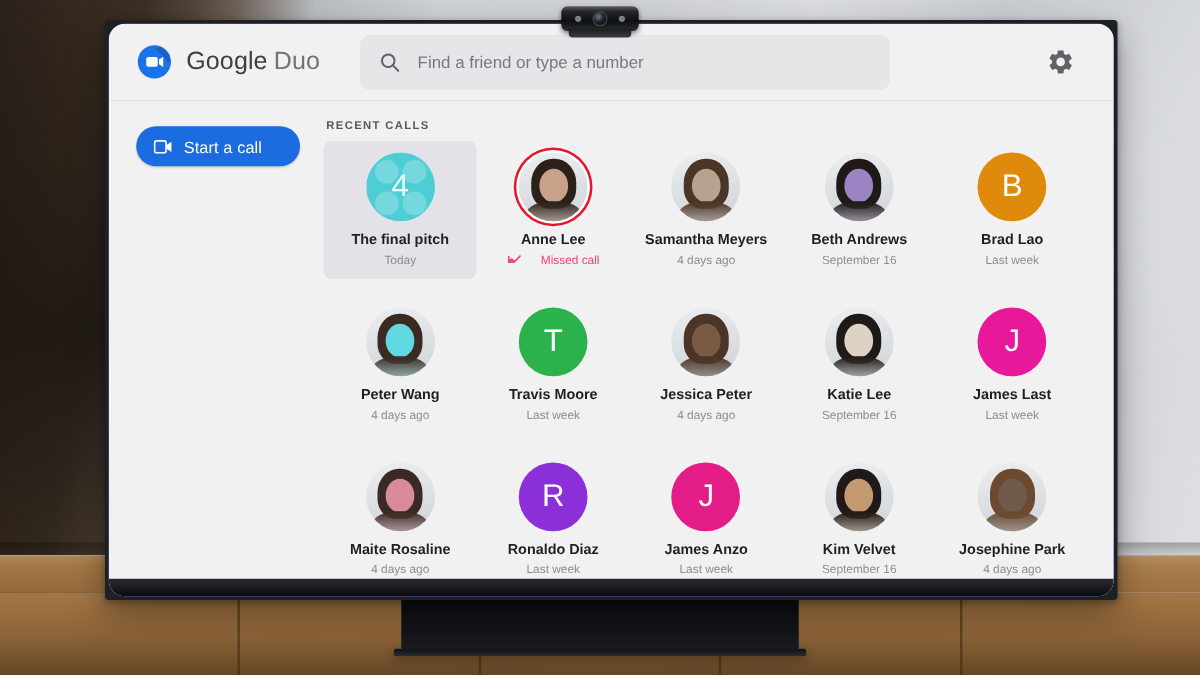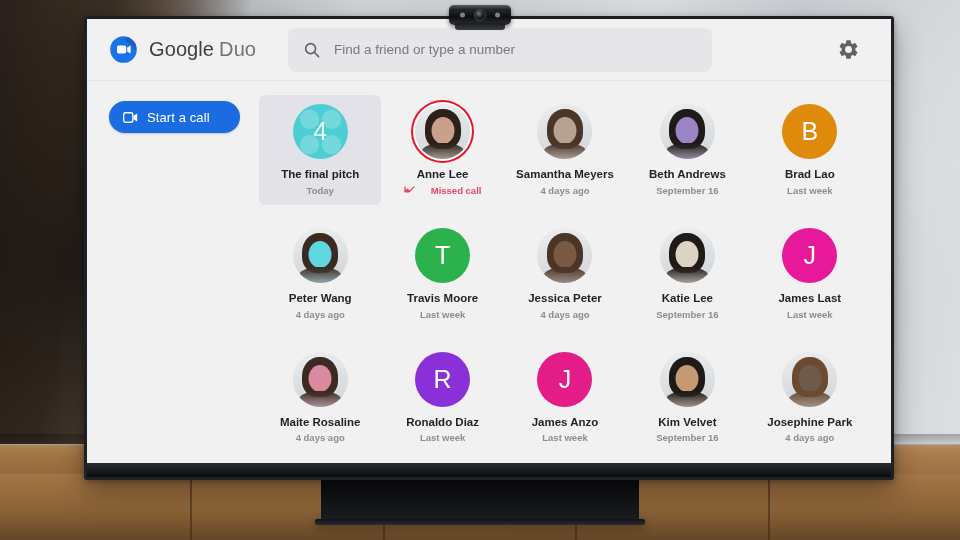--- a/index.html
+++ b/index.html
@@ -65,20 +65,21 @@
     background: #1d2024;
     padding: 3px;
     border-radius: 3px;
     box-shadow: 0 12px 28px rgba(0,0,0,.34), 0 2px 6px rgba(0,0,0,.3);
   }
   #tv-inner {
     width: 100%; height: 100%;
     background: #8b5cf6;
     overflow: hidden;
     position: relative;
+    border-radius: 13px;
   }
   #tv-stand {
     position: absolute; left: 50%; transform: translateX(-50%);
     top: 480px; width: 318px; height: 42px;
     background: linear-gradient(180deg, #0c0d0f 0%, #15171a 70%, #202227 100%);
     border-radius: 0 0 4px 4px;
   }
   #tv-stand-base {
     position: absolute; left: 50%; transform: translateX(-50%);
     top: 519px; width: 330px; height: 6px;
@@ -225,21 +226,20 @@
   .avatar.teal .initial { color: #e8fbfb; font-weight: 300; }
 
   .card-name {
     font-size: 11.5px; font-weight: 700; color: #1f2023;
     text-align: center; line-height: 1.2;
     white-space: nowrap;
   }
   .card-sub {
     font-size: 9.5px; color: #8a8d91; margin-top: 3px; text-align: left;
     white-space: nowrap;
-    font-weight: bold;
   }
   .card-sub.missed {
     color: #e8476a; display: flex; align-items: center; gap: 16px;
   }
 
   
   .photo { position: absolute; inset: 0; }
   .face {
     position: absolute; left: 50%; transform: translateX(-50%);
     border-radius: 50%;
@@ -316,20 +316,21 @@
             <div id="start-call-btn">
               <svg width="15" height="11" viewBox="0 0 18 13">
                 <rect x="0.8" y="0.8" width="11" height="11.4" rx="2" fill="none" stroke="#ffffff" stroke-width="1.6"></rect>
                 <path d="M12.6 4.4 L17 1.6 L17 11.4 L12.6 8.6 Z" fill="#ffffff"></path>
               </svg>
               <span id="start-call-label">Start a call</span>
             </div>
           </div>
 
           <div id="right-col">
+            <div id="recent-label">RECENT CALLS</div>
             <div id="grid">
                 <div class="card selected">
                   <div class="avatar-wrap">
                     <div class="avatar teal" style="background: radial-gradient(circle at 30% 28%, rgba(255, 255, 255, 0.22) 0px, rgba(255, 255, 255, 0.22) 9px, rgba(0, 0, 0, 0) 10px), radial-gradient(circle at 70% 28%, rgba(255, 255, 255, 0.22) 0px, rgba(255, 255, 255, 0.22) 9px, rgba(0, 0, 0, 0) 10px), radial-gradient(circle at 30% 74%, rgba(255, 255, 255, 0.22) 0px, rgba(255, 255, 255, 0.22) 9px, rgba(0, 0, 0, 0) 10px), radial-gradient(circle at 70% 74%, rgba(255, 255, 255, 0.22) 0px, rgba(255, 255, 255, 0.22) 9px, rgba(0, 0, 0, 0) 10px), rgb(78, 205, 212);">
                       <span class="initial" style="position: relative; z-index: 2;">4</span>
                     </div>
                   </div>
                   <div class="card-name">The final pitch</div>
                   <div class="card-sub">Today</div>
                 </div>

